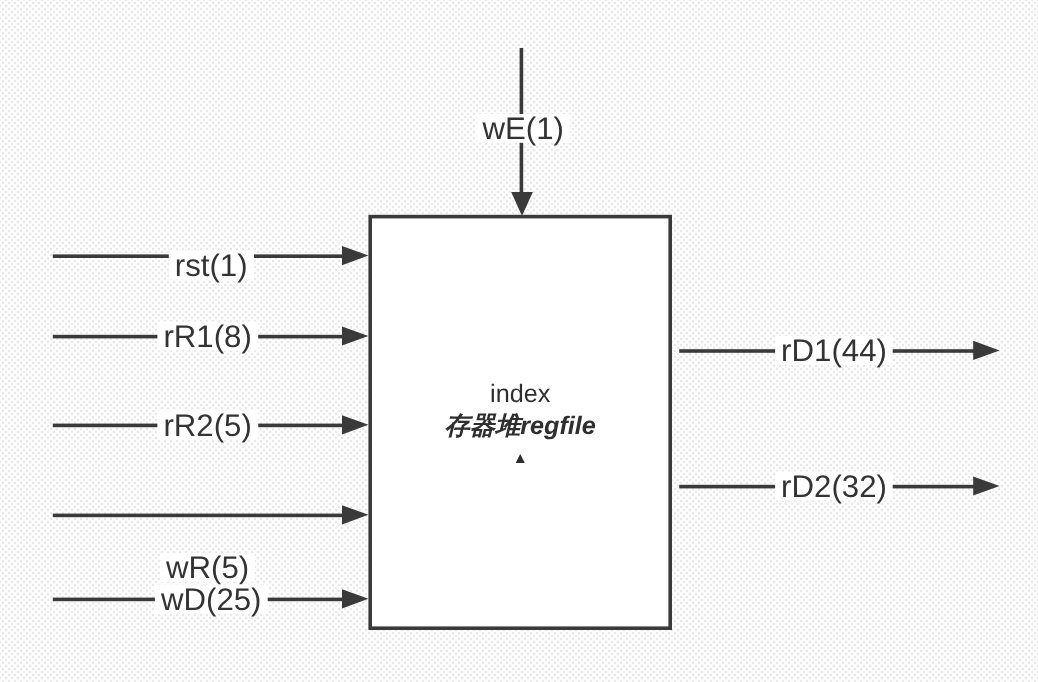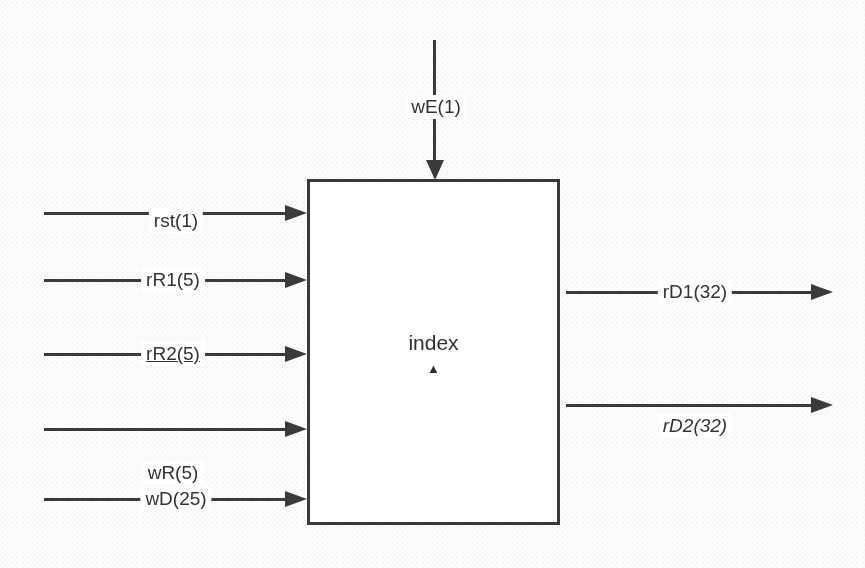--- a/index.html
+++ b/index.html
@@ -48,21 +48,21 @@
     border-right: 9px solid transparent;
     border-top: 20px solid #3a3a3a;
   }
 
   
   .chip {
     position: absolute;
     transform: translate(-50%, -50%);
     background: #ffffff;
     padding: 0 5px;
-    font-size: 19px;
+    font-size: 26px;
     line-height: 24px;
     color: #333;
     white-space: nowrap;
     z-index: 2;
     text-align: center;
   }
 
   
   .block {
     position: absolute;
@@ -114,43 +114,44 @@
   <div class="vline" style="left:433px; top:40px; height:121px;"></div>
   <div class="arr-down" style="left:426px; top:160px;"></div>
   <div class="chip" style="left:436px; top:107px;">wE(1)</div>
 
   <div class="hline" style="left:44px; top:212px; width:243px;"></div>
   <div class="arr-right" style="left:285px; top:205px;"></div>
   <div class="chip" style="left:176px; top:221px;">rst(1)</div>
 
   <div class="hline" style="left:44px; top:279px; width:243px;"></div>
   <div class="arr-right" style="left:285px; top:272px;"></div>
-  <div class="chip" style="left:173px; top:280px;">rR1(5)</div>
+  <div class="chip" style="left:173px; top:280px;">rR1(8)</div>
 
   <div class="hline" style="left:44px; top:353px; width:243px;"></div>
   <div class="arr-right" style="left:285px; top:346px;"></div>
-  <div class="chip" style="left:173px; top:354px;text-decoration:underline;">rR2(5)</div>
+  <div class="chip" style="left:173px; top:354px;">rR2(5)</div>
 
   <div class="hline" style="left:44px; top:428px; width:243px;"></div>
   <div class="arr-right" style="left:285px; top:421px;"></div>
   <div class="chip" style="left:173px; top:429px;margin-top:44px;">wR(5)</div>
 
   <div class="hline" style="left:44px; top:498px; width:243px;"></div>
   <div class="arr-right" style="left:285px; top:491px;"></div>
   <div class="chip" style="left:176px; top:499px;">wD(25)</div>
 
   <div class="block">
     <div class="block-text">
       <div>index</div>
+      <div class="bi">存器堆regfile</div>
       <div class="tri">▲</div>
     </div>
   </div>
 
   <div class="hline" style="left:566px; top:291px; width:247px;"></div>
   <div class="arr-right" style="left:811px; top:284px;"></div>
-  <div class="chip" style="left:695px; top:292px;">rD1(32)</div>
+  <div class="chip" style="left:695px; top:292px;">rD1(44)</div>
 
   <div class="hline" style="left:566px; top:404px; width:247px;"></div>
   <div class="arr-right" style="left:811px; top:397px;"></div>
-  <div class="chip" style="left:695px; top:426px;font-style:italic;">rD2(32)</div>
+  <div class="chip" style="left:695px; top:405px;">rD2(32)</div>
 
 
 </div>
 
 </body></html>

